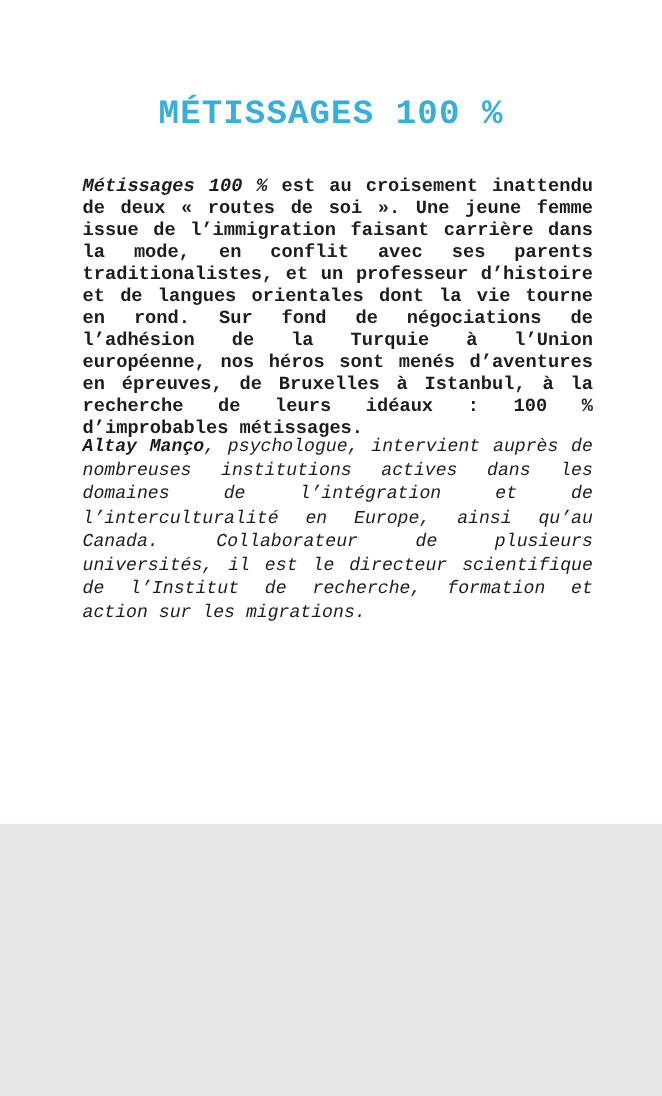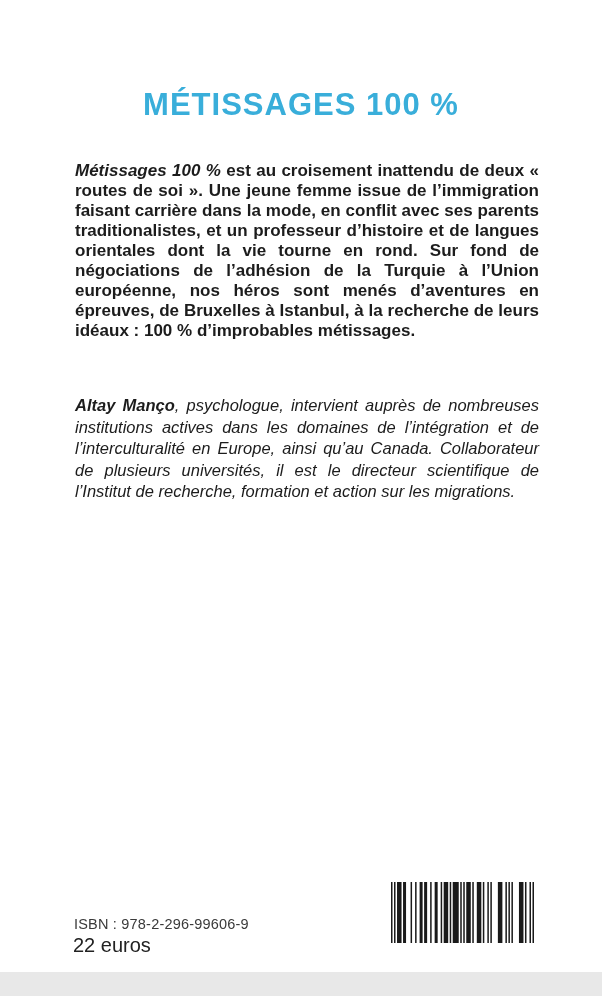--- a/index.html
+++ b/index.html
@@ -1,21 +1,21 @@
 <!DOCTYPE html>
 <html lang="fr"><head>
 <meta charset="utf-8">
 <style>
   html,body{margin:0;padding:0;background:#e8e8e8;}
   .page{
     position:relative;
-    width:602px;height:972px;
+    width:602px;height:749px;
     margin:0 auto;
     background:#ffffff;
-    font-family:Liberation Sans, sans-serif;
+    font-family:Liberation Mono, monospace;
     color:#1c1c1c;
     overflow:hidden;
   }
   .book-title{
     position:absolute;
     top:66px;left:0;right:0;
     text-align:center;
     font-size:31px;
     font-weight:bold;
     letter-spacing:1px;

